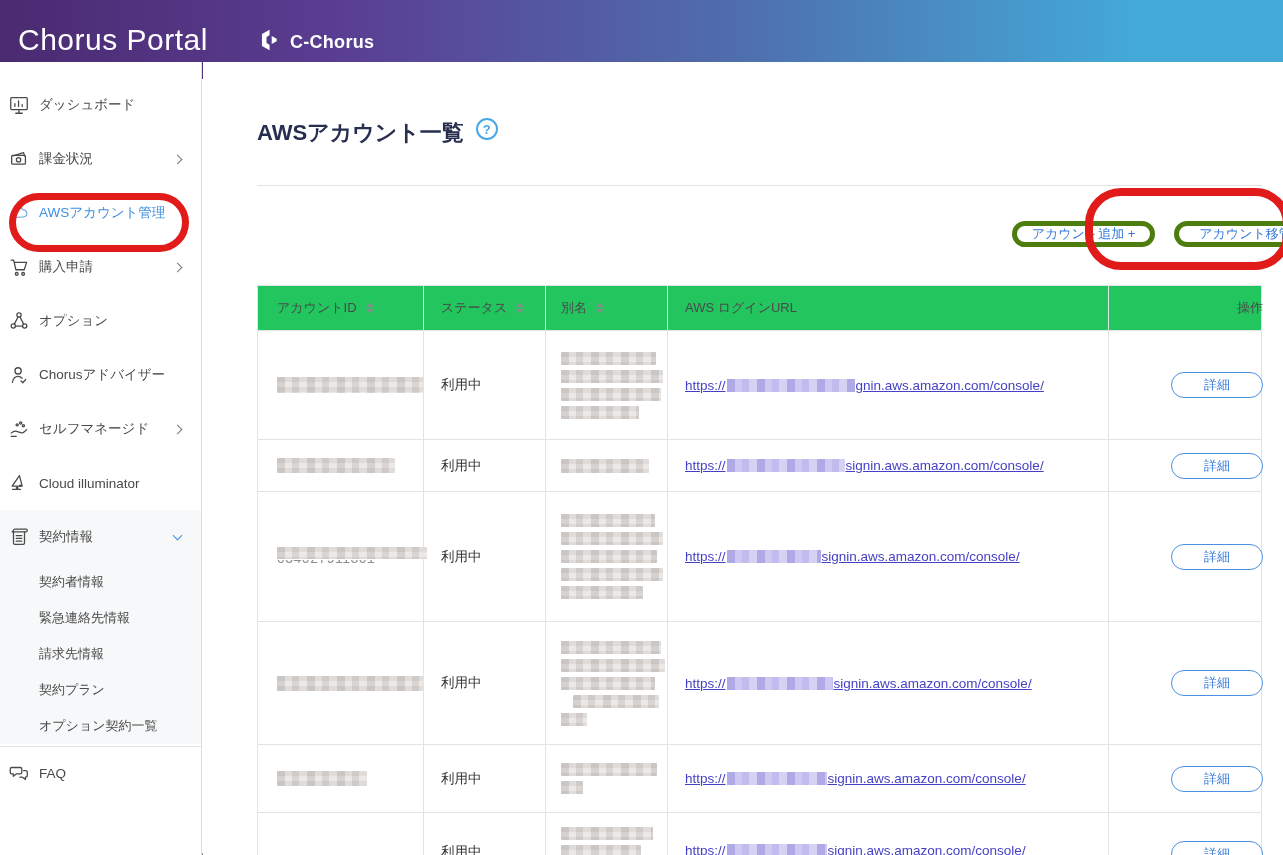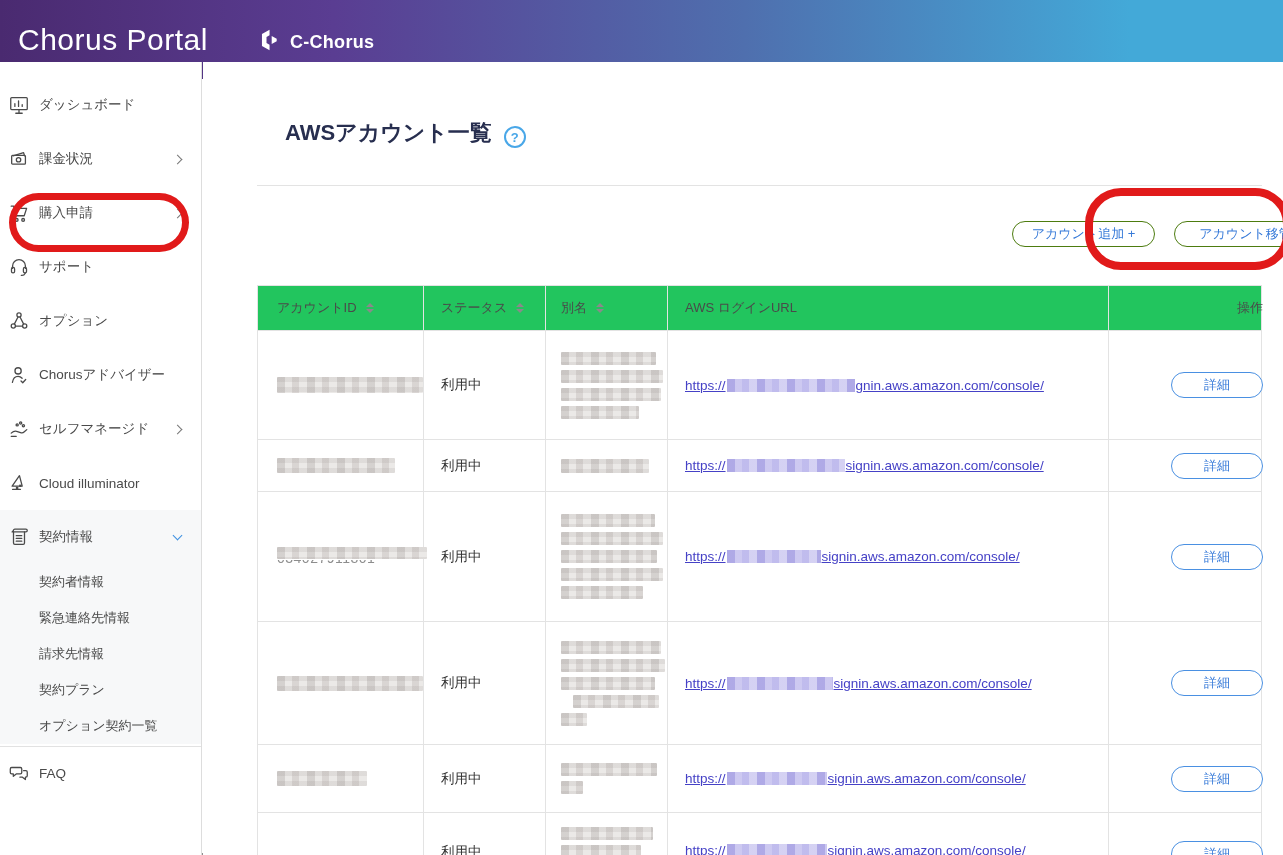--- a/index.html
+++ b/index.html
@@ -38,31 +38,31 @@
   .chev { width:7px; height:7px; border-right:1.6px solid #777; border-bottom:1.6px solid #777; margin-left:auto; margin-right:20px; }
   .chev.r { transform:rotate(-45deg); }
   .chev.d { transform:rotate(45deg); border-color:#3d8fe0; margin-right:20px; margin-top:-4px; }
   .contract-group { background:#f7f8f9; }
   .sub-item { height:36px; display:flex; align-items:center; padding-left:39px; font-size:13px; color:#4a4a4a; cursor:pointer; }
   .side-divider { border-top:1px solid #e2e2e2; margin-top:2px; }
   .faq-item { height:52px; }
 
   
   .main { position:absolute; left:203px; top:62px; width:1080px; height:793px; background:#fff; }
-  .page-title-row { position:absolute; left:54px; top:56px; display:flex; align-items:flex-end; gap:12px;margin-left:28px; }
+  .page-title-row { position:absolute; left:54px; top:56px; display:flex; align-items:flex-start; gap:12px; }
   .page-title { font-size:22px; font-weight:bold; color:#272e4f; }
   .help-badge {
     width:22px; height:22px; border-radius:50%; border:2px solid #49a7e8;
     color:#49a7e8; font-size:13px; font-weight:bold; display:flex; align-items:center; justify-content:center; cursor:pointer;
   }
   .title-divider { position:absolute; left:54px; top:123px; width:1005px; border-top:1px solid #e3e3e3; }
 
   .btn-row { position:absolute; left:54px; top:159px; width:1005px; height:26px; }
   .pill-btn {
-    position:absolute; height:26px; border:1px solid #4d7c0f; border-radius:14px;
+    position:absolute; height:26px; border:5px solid #4d7c0f; border-radius:14px;
     background:#fff; color:#3579d8; font-size:13px; cursor:pointer;
     display:flex; align-items:center; justify-content:center;
     font-family:inherit;
   }
   .btn-add { left:755px; width:143px; }
   .btn-transfer { left:917px; width:143px; }
 
   
   .table { position:absolute; left:54px; top:223px; width:1005px; border:1px solid #e3e3e3; border-bottom:none; }
   .tr { display:flex; border-bottom:1px solid #e3e3e3; background:#fff; }
@@ -150,44 +150,41 @@
         <svg width="22" height="22" viewBox="0 0 24 24">
             <path d="M5.5 8.5 L17 5l1 3.5"></path>
             <rect x="4" y="8" width="15" height="9.5" rx="1"></rect>
             <circle cx="11.5" cy="12.8" r="2.4"></circle>
           </svg>
       </span>
       <span>課金状況</span>
       <span class="chev r"></span>
     </div>
 
+    <div class="nav-item active">
+      <span class="nicon">
+        <svg width="22" height="22" viewBox="0 0 24 24">
+            <path d="M6.5 17a3.6 3.6 0 0 1-.2-7.1 5.1 5.1 0 0 1 9.9-1.2 3.8 3.8 0 0 1 1.2 7.5 l-.7.1z"></path>
+          </svg>
+      </span>
+      <span>AWSアカウント管理</span>
+    </div>
 
     <div class="nav-item">
       <span class="nicon">
         <svg width="22" height="22" viewBox="0 0 24 24">
             <circle cx="9.5" cy="19.5" r="1.5"></circle>
             <circle cx="16.5" cy="19.5" r="1.5"></circle>
             <path d="M3.5 4.5h2.7L8.6 15h9.1l2.6-8H7.2"></path>
           </svg>
       </span>
       <span>購入申請</span>
       <span class="chev r"></span>
     </div>
 
-    <div class="nav-item">
-      <span class="nicon">
-        <svg width="22" height="22" viewBox="0 0 24 24">
-            <path d="M5 13.5v-2.5a7 7 0 0 1 14 0v2.5"></path>
-            <rect x="3.8" y="12.5" width="3.4" height="6" rx="1.6"></rect>
-            <rect x="16.8" y="12.5" width="3.4" height="6" rx="1.6"></rect>
-            <path d="M18.8 18.8a4.2 4.2 0 0 1-4.3 2.4"></path>
-          </svg>
-      </span>
-      <span>サポート</span>
-    </div>
 
     <div class="nav-item">
       <span class="nicon">
         <svg width="22" height="22" viewBox="0 0 24 24">
             <circle cx="12" cy="5.5" r="2.3"></circle>
             <circle cx="5.8" cy="17.5" r="2.3"></circle>
             <circle cx="18.2" cy="17.5" r="2.3"></circle>
             <path d="M10.9 7.6 L6.9 15.4 M13.1 7.6 l4 7.8 M8.1 17.5h7.8"></path>
           </svg>
       </span>

